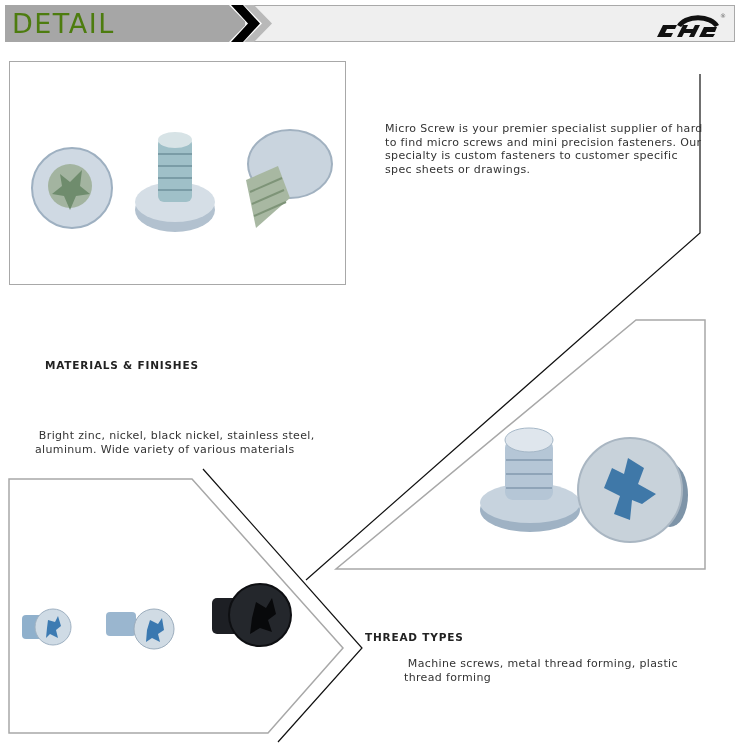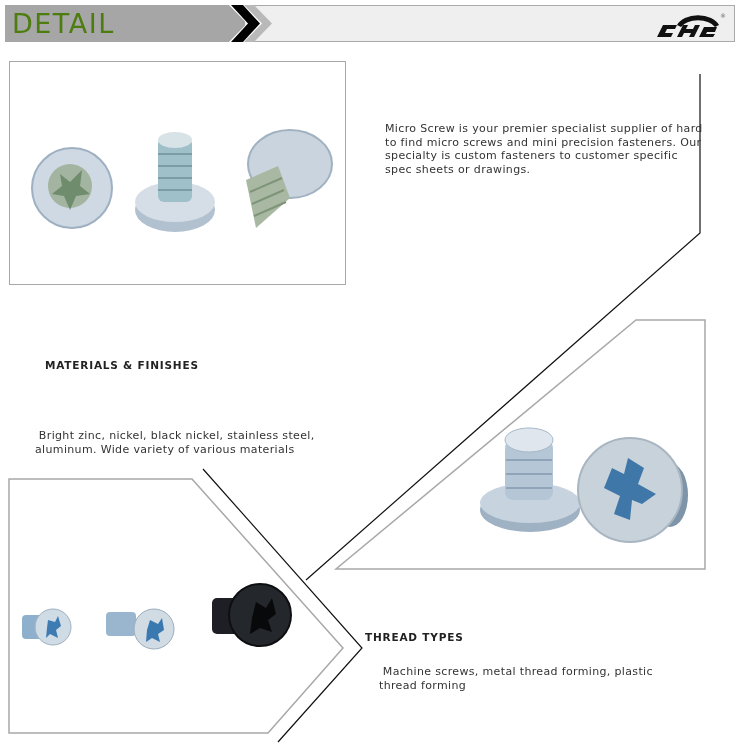--- a/index.html
+++ b/index.html
@@ -24,21 +24,21 @@
   .frame { border: 1.5px solid #a8a8a8; background: #fff; box-sizing: border-box; }
   #photo1 { left: 9px; top: 61px; width: 337px; height: 224px; }
 
   .copy { font-size: 11px; line-height: 13.5px; color: #333; letter-spacing: 0.35px; }
   .heading { font-size: 10.5px; letter-spacing: 0.8px; color: #222; font-weight: bold; }
 
   #intro { left: 385px; top: 122px; width: 320px; }
   #materials-h { left: 45px; top: 359px; }
   #materials-b { left: 35px; top: 384px; width: 300px; margin-top: 45px; }
   #thread-h { left: 365px; top: 631px; }
-  #thread-b { left: 379px; top: 657px; width: 300px; margin-top: 8px; }
+  #thread-b { left: 404px; top: 657px; width: 300px; }
 
   #lines { left: 0; top: 0; }
 </style>
 </head>
 <body>
 
 <div id="header" class="abs">
   <div id="header-dark" class="abs"></div>
   <div id="header-light" class="abs"></div>
   <div id="header-title" class="abs">DETAIL</div>

